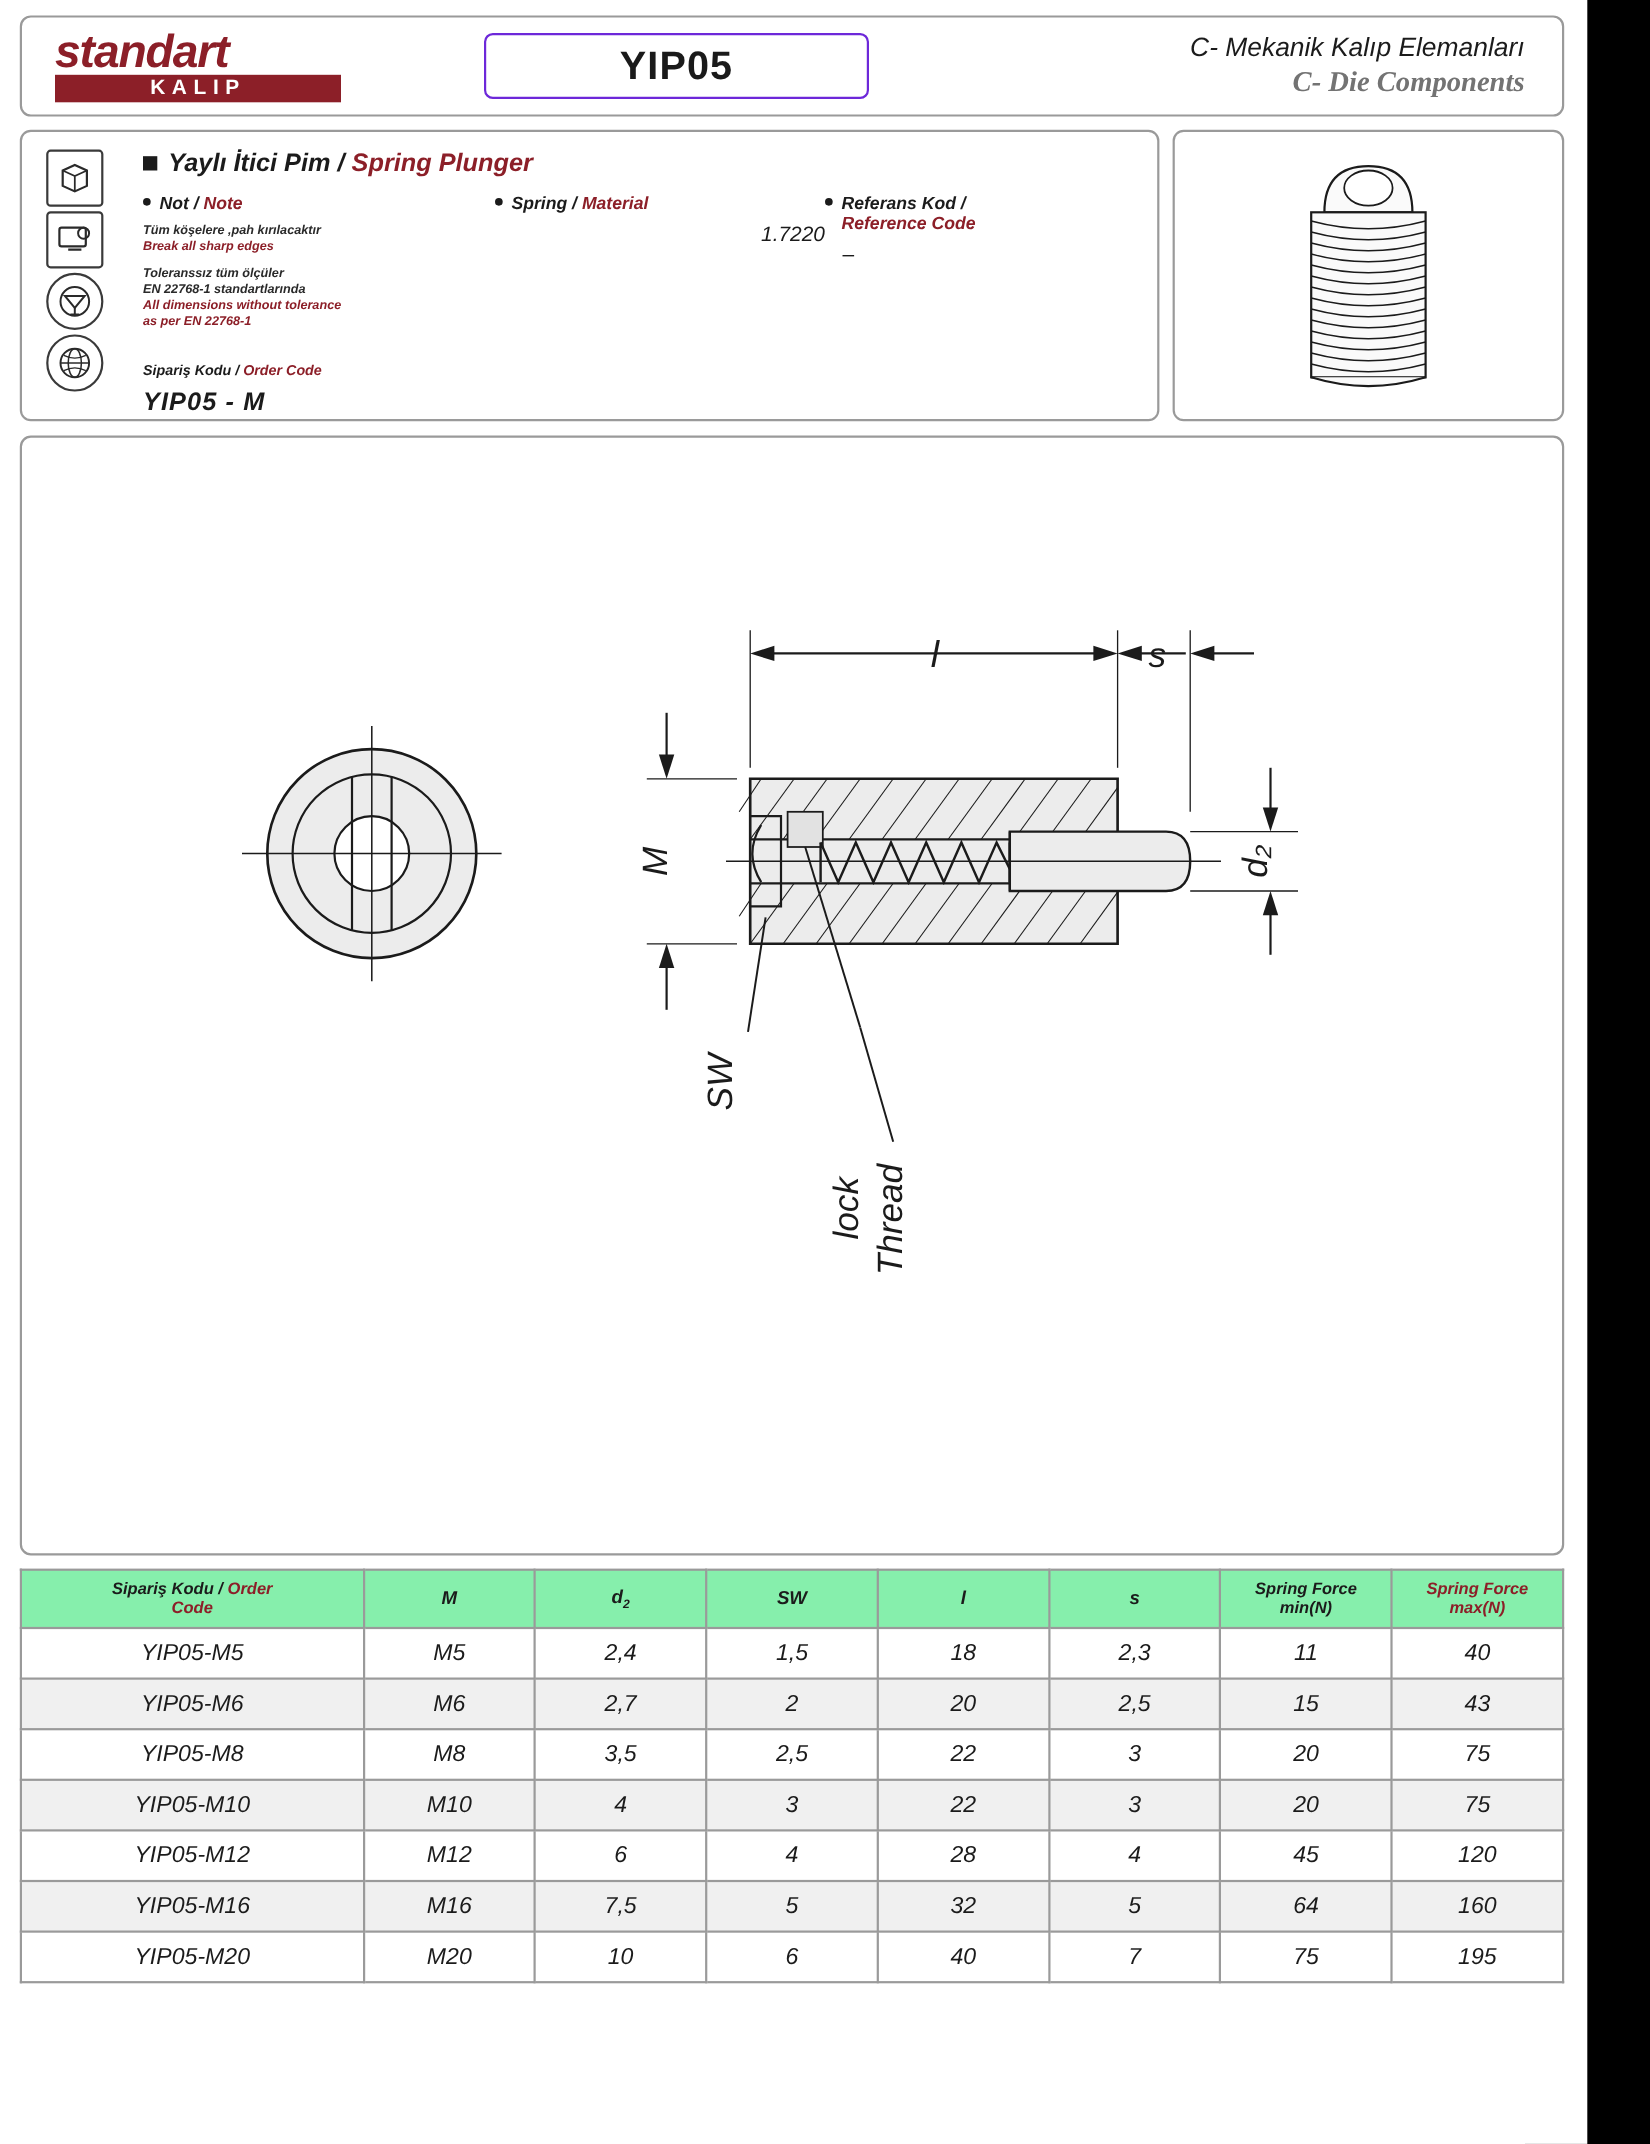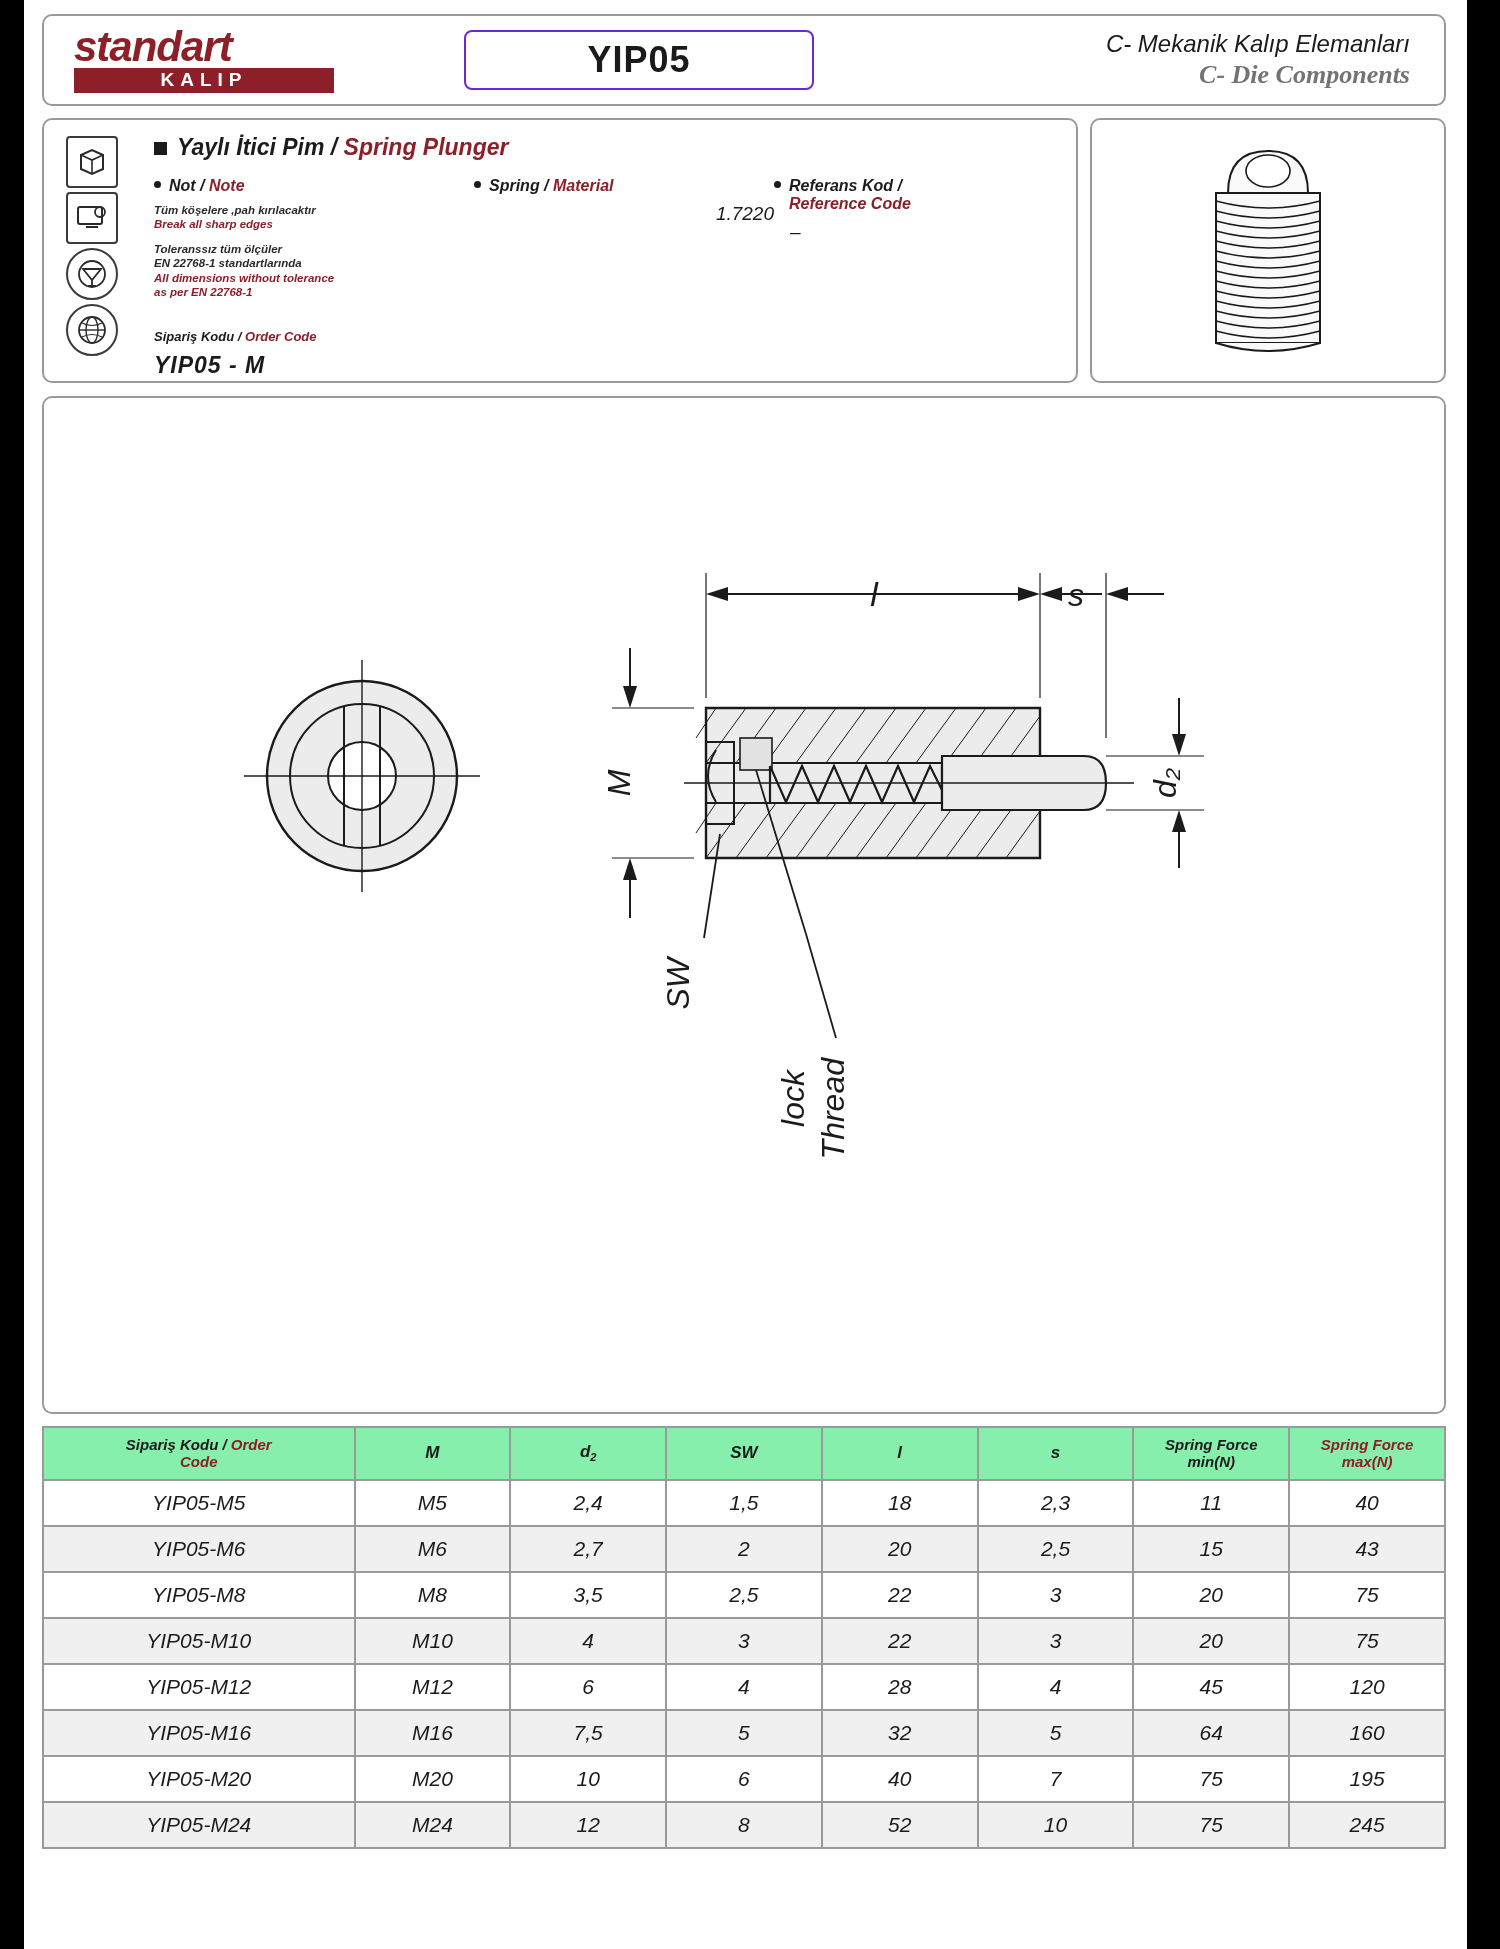--- a/index.html
+++ b/index.html
@@ -14,21 +14,20 @@
     height: 1949px;
     background: #000;
     overflow: hidden;
   }
   #sheet {
     position: absolute;
     left: 0; top: 0;
     width: 1443px;
     height: 1949px;
     background: #ffffff;
-    margin-left: 24px;
   }
   .panel {
     border: 2px solid #9a9a9a;
     border-radius: 10px;
     background: #fff;
   }
 
   
   #header {
     position: absolute;
@@ -573,28 +572,18 @@
             <tr>
               <td class="first">YIP05-M20</td>
               <td>M20</td>
               <td>10</td>
               <td>6</td>
               <td>40</td>
               <td>7</td>
               <td>75</td>
               <td>195</td>
             </tr>
-            <tr>
-              <td class="first">YIP05-M24</td>
-              <td>M24</td>
-              <td>12</td>
-              <td>8</td>
-              <td>52</td>
-              <td>10</td>
-              <td>75</td>
-              <td>245</td>
-            </tr>
           </tbody>
       </table>
     </div>
 
   </div>
 </div>
 
 </body></html>

